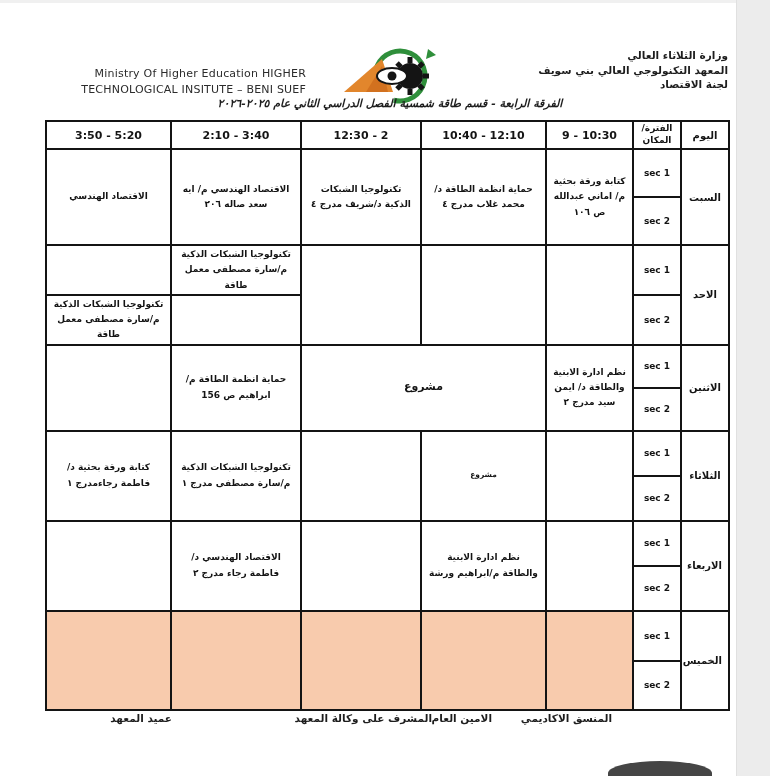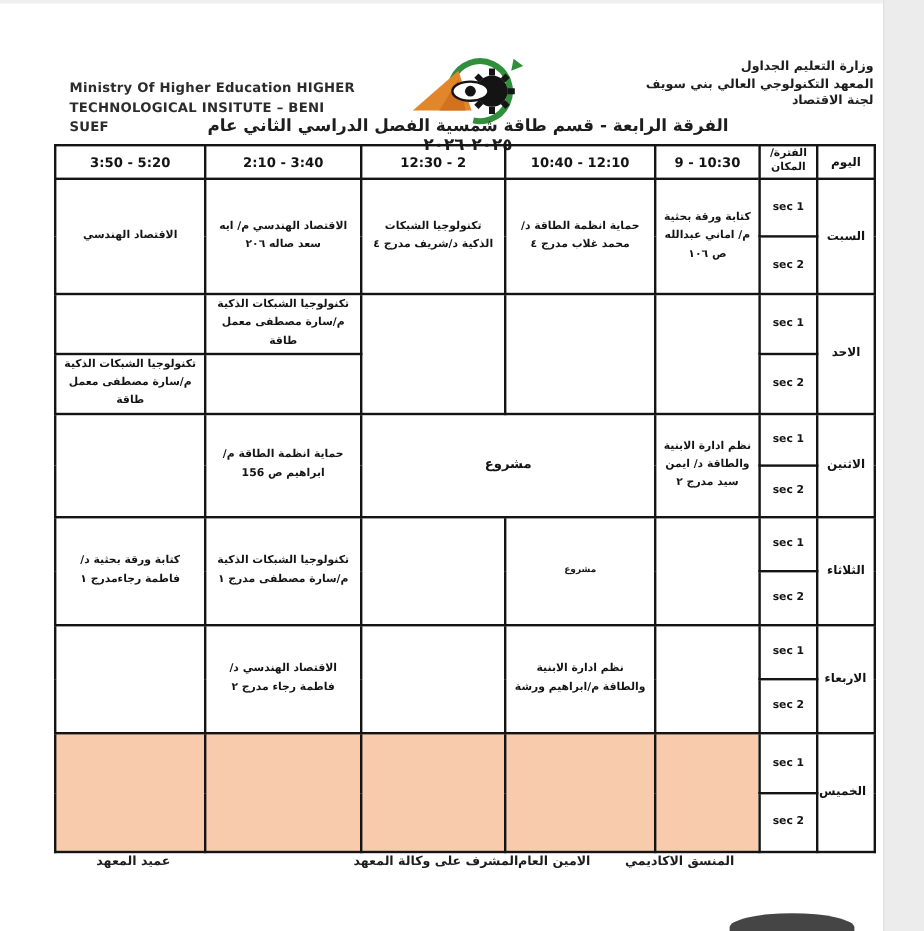--- a/index.html
+++ b/index.html
@@ -7,27 +7,27 @@
     width:770px;height:776px;position:relative;overflow:hidden;
     background:#ffffff;
     font-family:"DejaVu Sans","Liberation Sans",sans-serif;
     color:#111;
   }
   .top-strip{position:absolute;left:0;top:0;width:770px;height:3px;background:#f0f0f0;}
   .right-strip{position:absolute;right:0;top:0;width:33px;height:776px;background:#ececec;border-left:1px solid #e0e0e0;}
   .dark-corner{position:absolute;left:608px;bottom:0;width:104px;height:15px;background:#454545;border-radius:100% 100% 0 0 / 160% 160% 0 0;}
 
   
-  .hdr-en{position:absolute;left:58px;top:66px;width:248px;text-align:left;
-    font-weight:bold;font-size:11px;line-height:1.45;color:#2c2c2c;letter-spacing:.2px;}
+  .hdr-en{position:absolute;left:58px;top:66px;width:248px;text-align:right;
+    font-weight:normal;font-size:11px;line-height:1.45;color:#2c2c2c;letter-spacing:.2px;}
   .hdr-ar{position:absolute;right:42px;top:48px;width:260px;text-align:right;direction:rtl;
     font-weight:bold;font-size:10.5px;line-height:1.4;color:#1d1d1d;}
   .logo{position:absolute;left:332px;top:46px;width:122px;height:60px;}
   .doc-title{position:absolute;left:150px;top:97px;width:480px;text-align:center;direction:rtl;
-    font-weight:bold;font-size:14px;color:#1d1d1d;}
+    font-weight:bold;font-size:11px;color:#1d1d1d;font-style:italic;}
 
   
   .sched-wrap{position:absolute;left:45px;top:120px;}
   table.sched{border-collapse:collapse;table-layout:fixed;direction:rtl;width:683px;}
   table.sched td,table.sched th{
     border:2px solid #141414;padding:1px 6px;text-align:center;vertical-align:middle;
     font-weight:bold;color:#141414;overflow:hidden;
   }
   col.c-day{width:48px;}  col.c-sec{width:48px;}
   col.c-t9{width:87px;}   col.c-t1040{width:125px;}
@@ -41,21 +41,21 @@
   td.day{font-size:10px;}
   td.sec{font-size:9px;direction:ltr;margin-top:44px;}
   td.cell{font-size:9px;line-height:1.7;direction:rtl;}
   td.proj{font-size:11px;}
   td.proj-sm{font-size:7.5px;}
   td.hl{background:var(--hl,#f8cbad);}
 
   
   .footer{position:absolute;left:0;top:712px;width:737px;height:24px;direction:rtl;font-weight:bold;font-size:10.5px;color:#1d1d1d;}
   .footer span{position:absolute;white-space:nowrap;}
-  .sig1{right:125px;} .sig2{right:245px;} .sig3{right:305px;text-align:right;} .sig4{right:595px;}
+  .sig1{right:125px;} .sig2{right:245px;} .sig3{right:305px;text-align:right;} .sig4{right:565px;}
 </style>
 </head>
 <body>
 
 <div class="top-strip"></div>
 <div class="right-strip"></div>
 
 <div class="hdr-en">
   <div>Ministry Of Higher Education HIGHER</div>
   <div>TECHNOLOGICAL  INSITUTE – BENI SUEF</div>
@@ -77,21 +77,21 @@
     </g>
     <circle cx="78" cy="30" r="13" fill="#141414"></circle>
     <path d="M 12 46 L 50 13 L 61 46 Z" fill="#e2862c"></path>
     <path d="M 34 46 L 50 20 L 56 46 Z" fill="#d2711f"></path>
     <ellipse cx="60" cy="30" rx="15" ry="8" fill="#ffffff" stroke="#141414" stroke-width="2"></ellipse>
     <circle cx="60" cy="30" r="4.5" fill="#141414"></circle>
   </svg>
 </div>
 
 <div class="hdr-ar">
-  <div>وزارة التعليم الجداول</div>
+  <div>وزارة الثلاثاء العالي</div>
   <div>المعهد التكنولوجي العالي بني سويف</div>
   <div>لجنة الاقتصاد</div>
 </div>
 
 <div class="doc-title">الفرقة الرابعة - قسم طاقة شمسية الفصل الدراسي الثاني عام ٢٠٢٥-٢٠٢٦</div>
 
 <div class="sched-wrap">
 <table class="sched">
   <colgroup>
     <col class="c-day">

